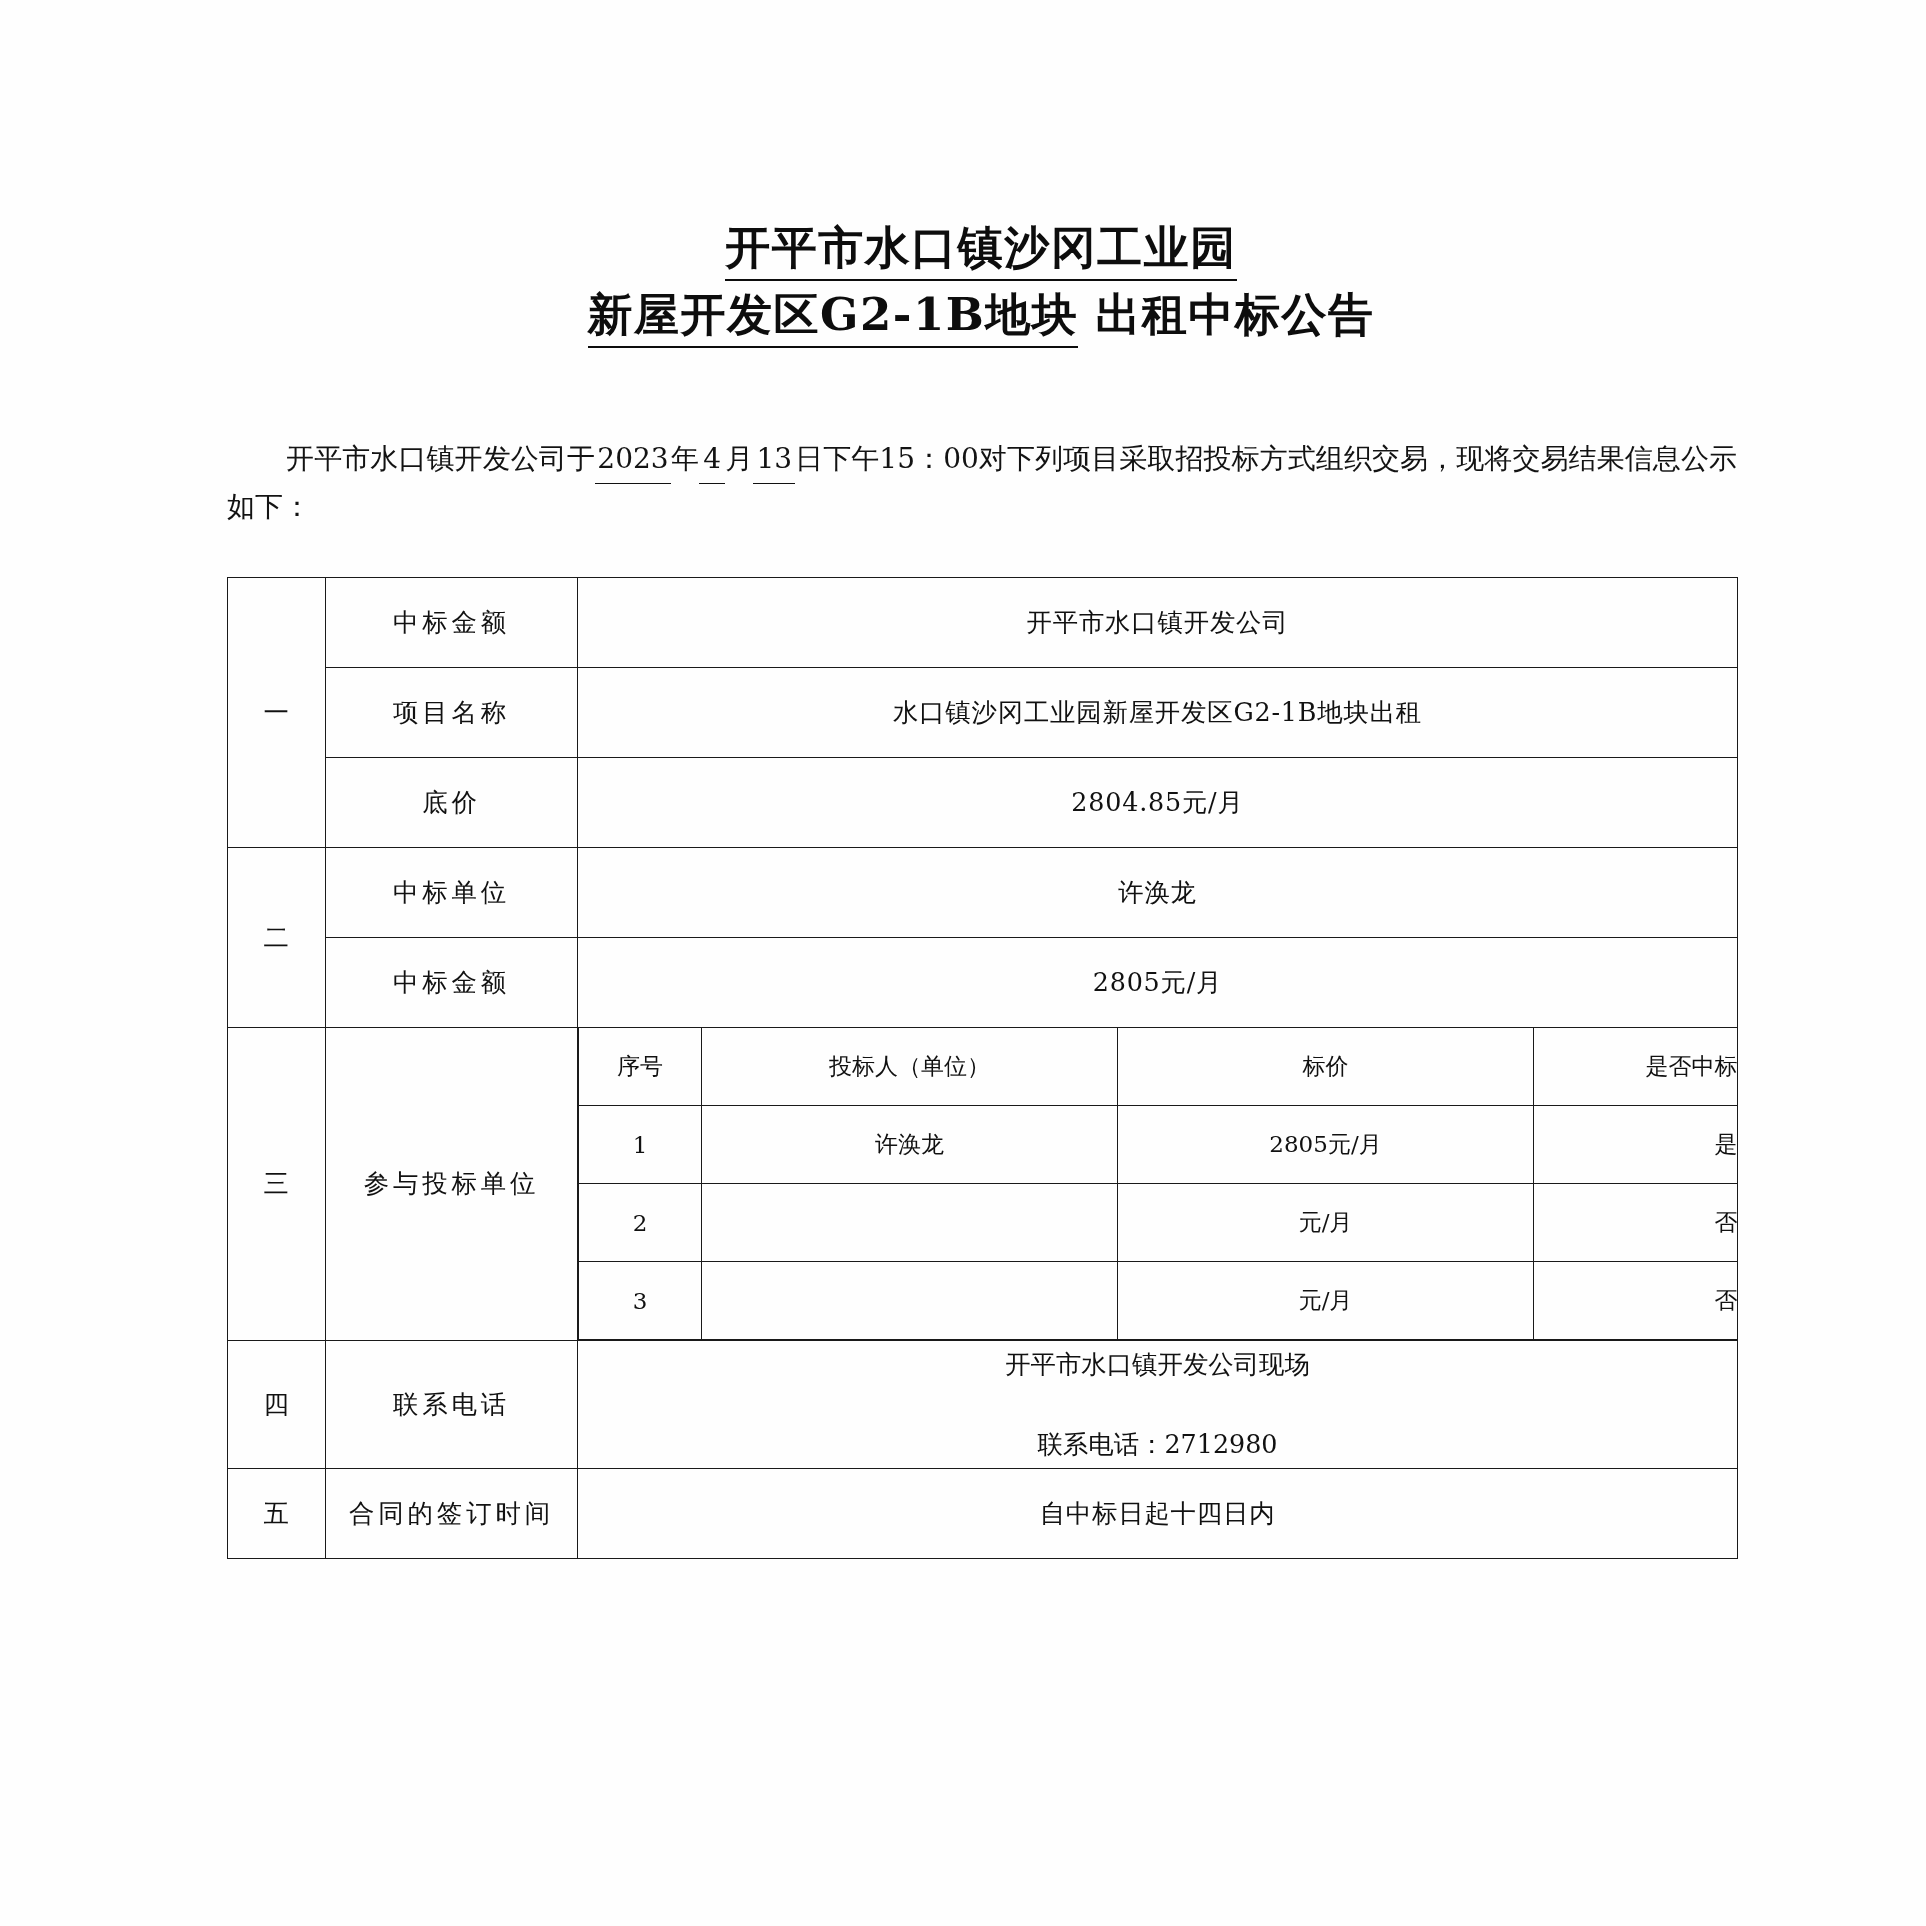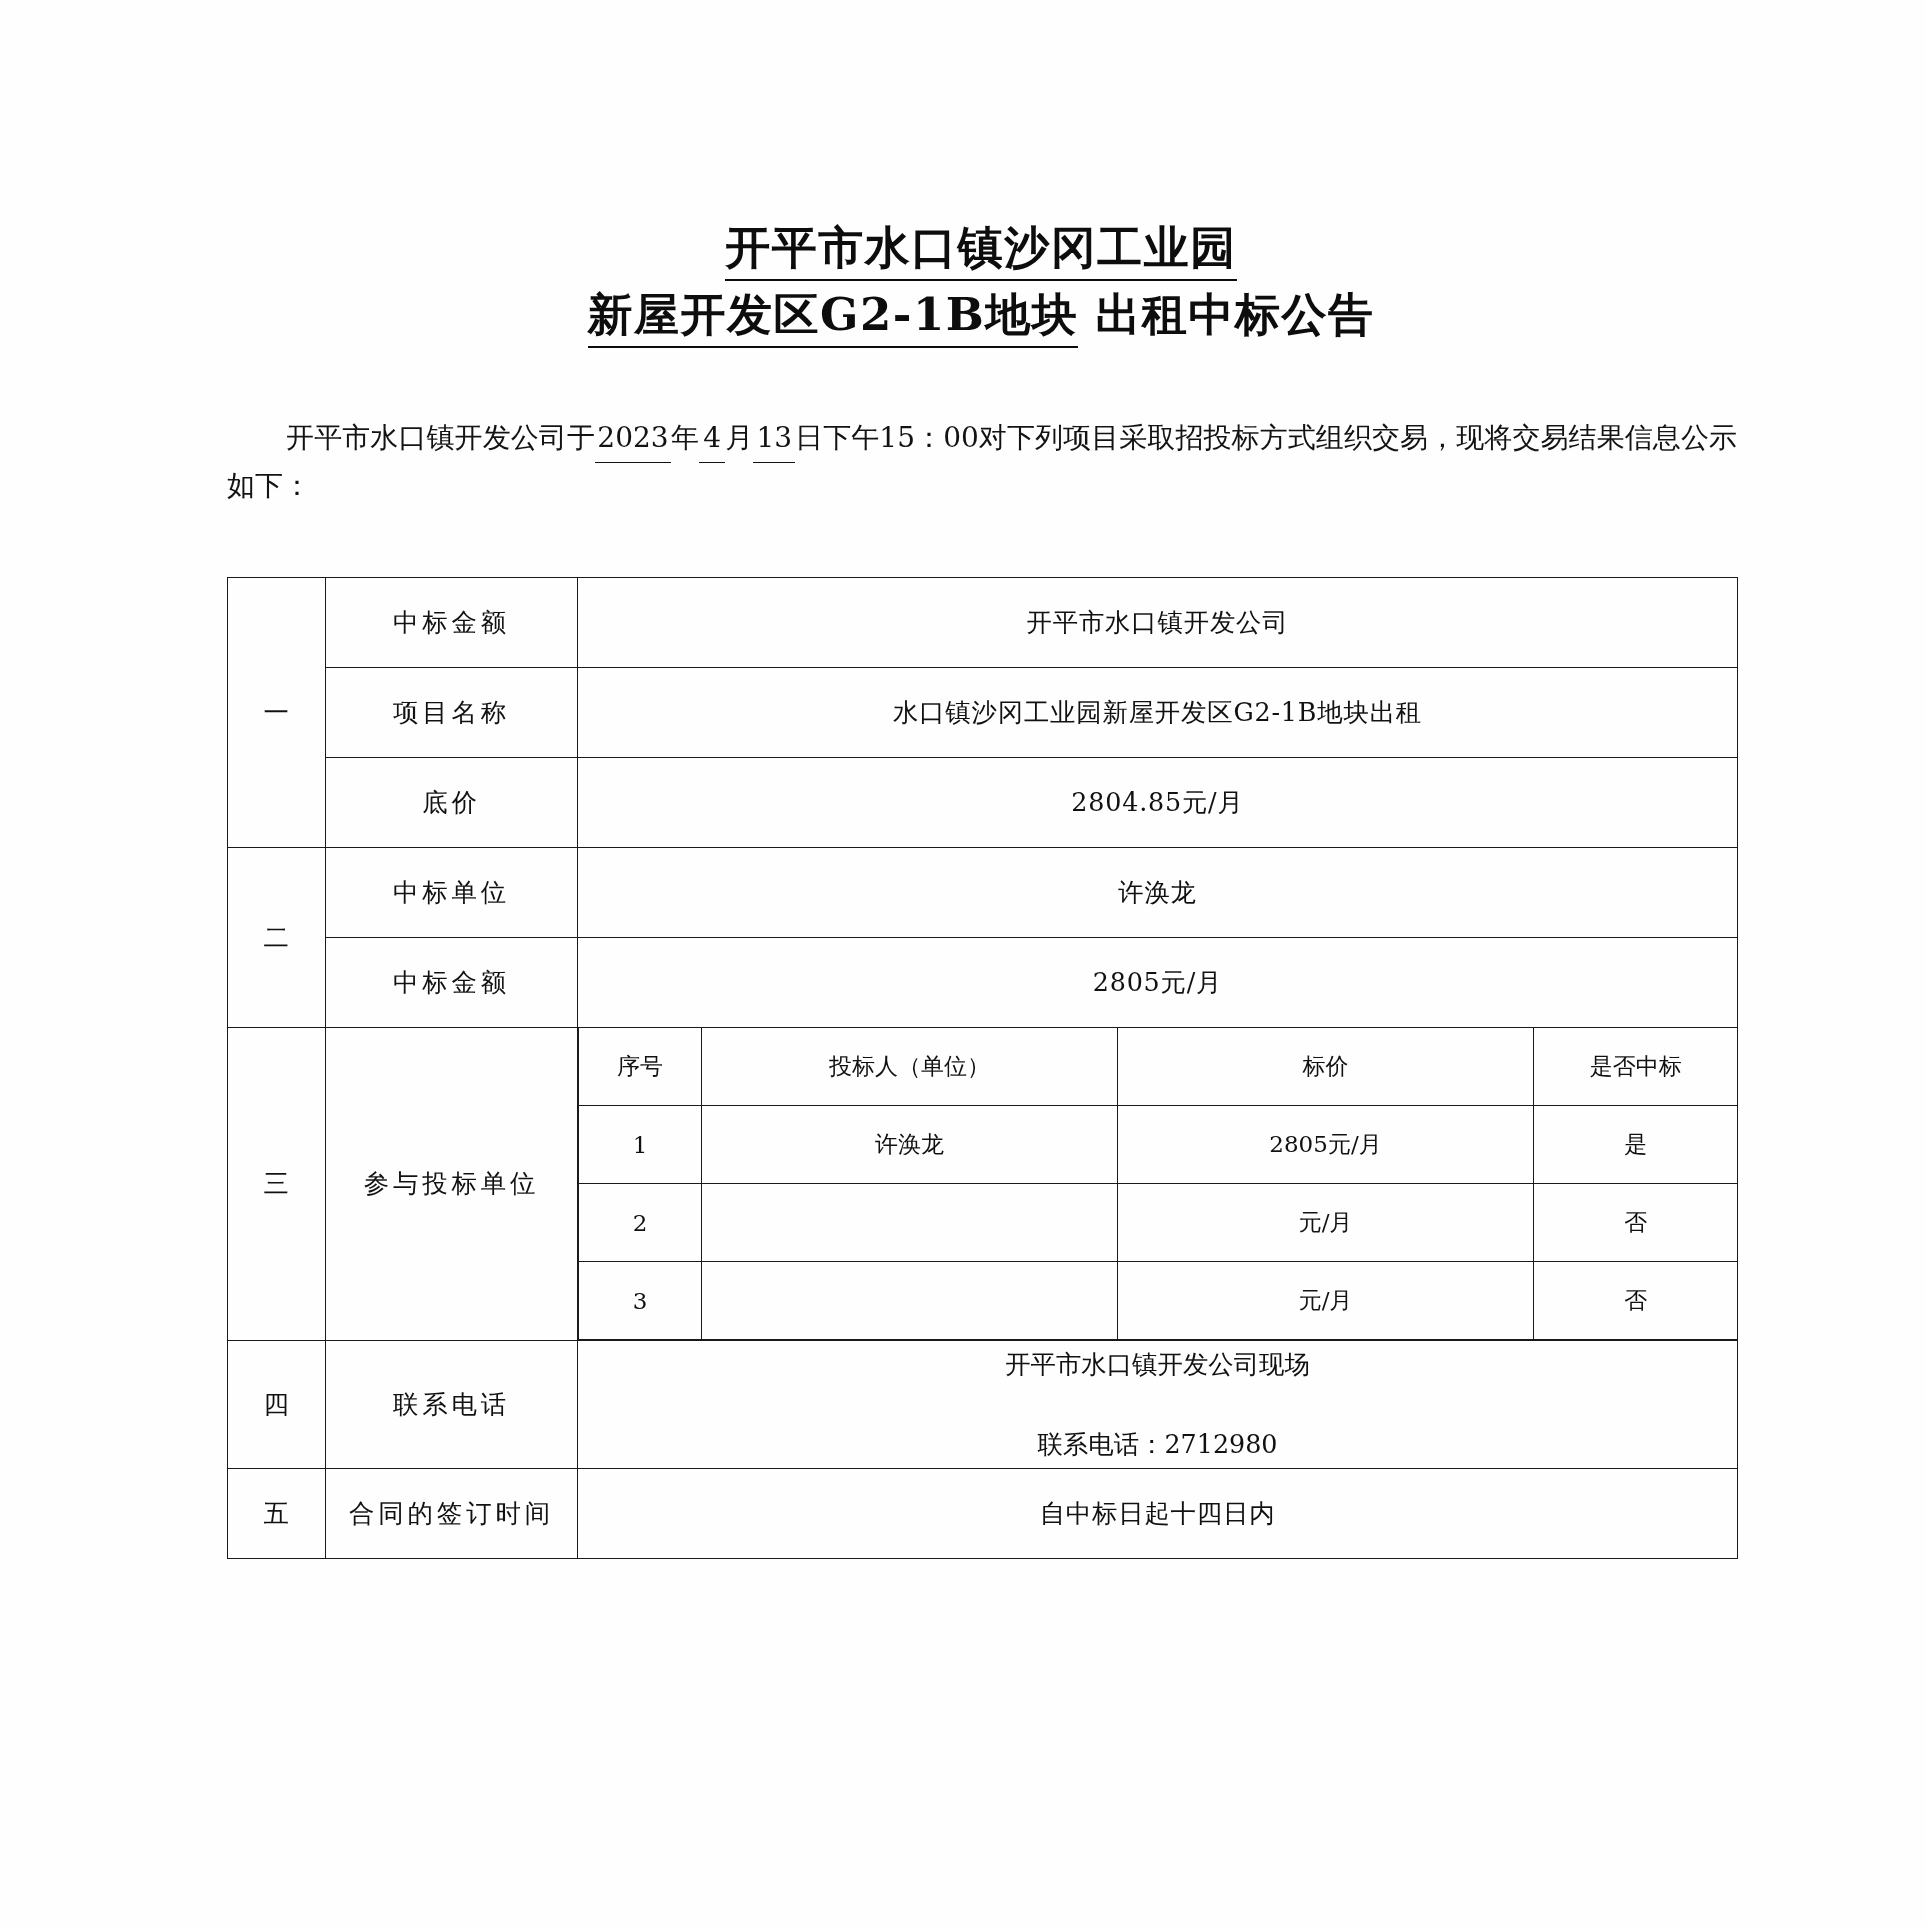--- a/index.html
+++ b/index.html
@@ -44,21 +44,21 @@
     border-bottom: 2.7px solid #0d0d0d;
     padding-bottom: 4.6px;
     margin-top: 24px;
   }
   .title-line2 { margin-top: 3.1px; }
 
   
   .intro {
     position: absolute;
     left: 227px;
-    top: 415px;
+    top: 436px;
     width: 1510px;
     font-size: 28px;
     line-height: 1.62;
     color: #131313;
     text-align: justify;
   }
   .intro .indent { display: inline-block; width: 59px; }
   .blank {
     display: inline-block;
     border-bottom: 1.9px solid #111;
@@ -111,21 +111,21 @@
     border: 1.2px solid #1a1a1a;
     border-top: none;
     border-right: none;
     font-size: 23px;
     text-align: center;
     vertical-align: middle;
     height: 77px;
     color: #111;
   }
   table.bidders tr:first-child td { border-top: none; }
-  table.bidders td.last-col { border-right: none; }
+  table.bidders td.last-col { border-right: none; text-align: right; }
   .bc-no    { width: 123px; }
   .bc-name  { width: 416px; }
   .bc-price { width: 416px; }
   .bc-win   { width: 204px; }
 
   
   td.place-cell {
     text-align: left;
     padding: 19px 0 19px 21px;
     line-height: 1.85;

